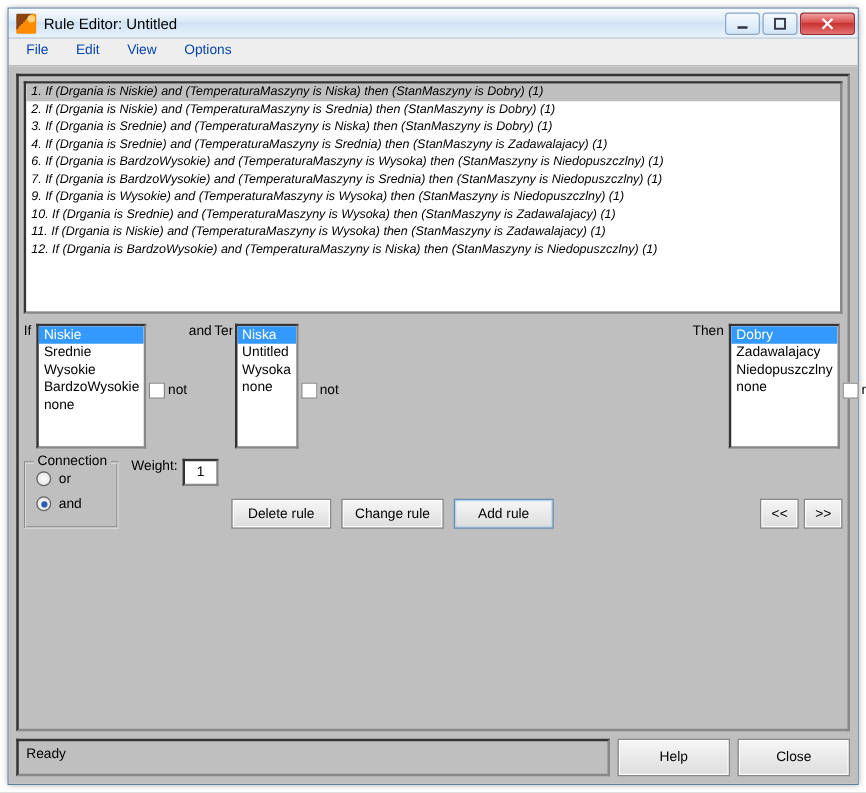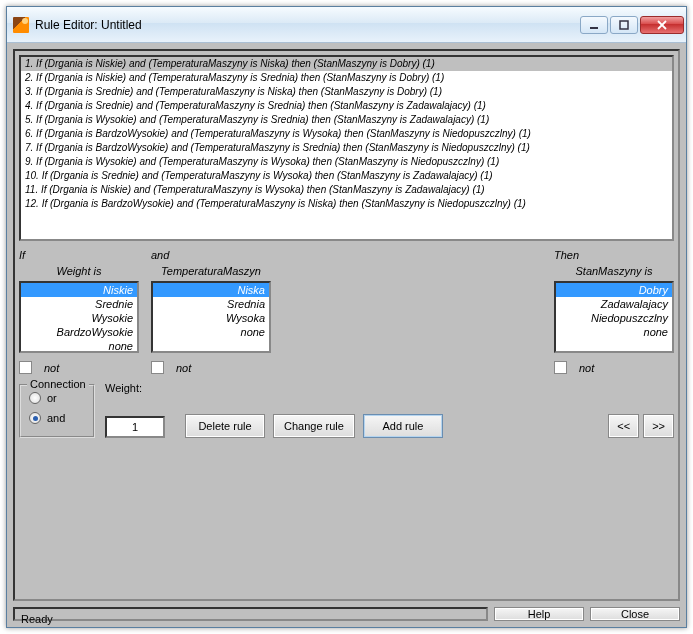--- a/index.html
+++ b/index.html
@@ -16,21 +16,21 @@
     position: absolute;
     top: 6px; left: 6px; right: 6px; bottom: 6px;
     background: #fff;
     box-shadow: 0 0 5px rgba(0,0,0,0.4);
     border: 1px solid #5a7fa0;
     display: flex;
     flex-direction: column;
   }
   
   .titlebar {
-    height: 36px;
+    height: 24px;
     background: linear-gradient(#f6fbff, #dceaf6 45%, #cfe2f3 46%, #e8f2fb);
     border-bottom: 1px solid #aabfd4;
     display: flex;
     align-items: center;
     padding: 0 2px 0 6px;
   }
   .titlebar .app-icon {
     width: 16px; height: 16px;
     background: linear-gradient(135deg, #8b4513 40%, #ff8c00 40%);
     margin-right: 6px;
@@ -121,56 +121,54 @@
   }
   .rules-list li.selected { background: #bfbfbf; }
   
   .builder {
     display: flex;
     gap: 12px;
     align-items: stretch;
   }
   .bcol {
     display: flex;
-    flex-direction: column;
+    flex-direction: row;
     gap: 2px;
     width: 120px;
-    font-style: italic;
   }
   .bcol.spacer { flex: 1; width: auto; }
   .blabel-top { height: 14px; }
   .blabel-sub {
     text-align: center;
     height: 14px;
     white-space: nowrap;
     overflow: hidden;
   }
   .listbox-wrap {
     border: 2px inset #888;
-    height: 72px;
-    background: #fff;
-    text-align: right;
+    height: 100px;
+    background: #fff;
   }
   .listbox {
     list-style: none;
     margin: 0; padding: 0;
     height: 100%;
     overflow-y: scroll;
     font-size: 11px;
   }
   .listbox li {
     padding: 0 4px;
     line-height: 14px;
     cursor: default;
   }
   .listbox li.selected { background: #3399ff; color: #fff; }
   .notrow {
     display: flex;
     align-items: center;
-    gap: 12px;
+    gap: 2px;
     padding-top: 6px;
   }
   .chk {
     width: 13px; height: 13px;
     background: #fff;
     border: 1px solid #888;
   }
   
   .controls {
     display: flex;
@@ -204,21 +202,21 @@
     display: flex; align-items: center; justify-content: center;
   }
   .radio.checked::after {
     content: "";
     width: 5px; height: 5px;
     background: #2a5fb0;
     border-radius: 50%;
   }
   .weight-col {
     display: flex;
-    flex-direction: column;
+    flex-direction: row;
     gap: 4px;
     width: 70px;
     height: 56px;
     justify-content: space-between;
   }
   .weight-input {
     width: 60px;
     height: 22px;
     border: 2px inset #888;
     background: #fff;
@@ -252,21 +250,21 @@
     margin-left: auto;
     display: flex;
     gap: 4px;
     align-items: flex-end;
   }
   
   .footer {
     display: flex;
     gap: 6px;
     align-items: stretch;
-    height: 14px;
+    height: 30px;
   }
   .status {
     flex: 1;
     border: 2px inset #888;
     padding: 4px 6px;
     background: #bfbfbf;
     font-size: 11px;
   }
   .footer .btn { min-width: 90px; height: auto; text-align: right; }
   
@@ -301,31 +299,36 @@
       </div>
       <div class="win-btn close">
         <svg width="10" height="10">
             <line x1="1" y1="1" x2="9" y2="9" stroke="#fff" stroke-width="1.8"></line>
             <line x1="9" y1="1" x2="1" y2="9" stroke="#fff" stroke-width="1.8"></line>
           </svg>
       </div>
     </div>
   </div>
 
+  <div class="menubar">
+    <div class="mi">File</div>
+    <div class="mi">Edit</div>
+    <div class="mi">View</div>
+    <div class="mi">Options</div>
+  </div>
 
   <div class="client">
     <div class="outer-panel">
 
       <div class="rules-wrap">
         <ul class="rules-list" id="rules-list">
             <li class="selected">1. If (Drgania is Niskie) and (TemperaturaMaszyny is Niska) then (StanMaszyny is Dobry) (1)</li>
             <li>2. If (Drgania is Niskie) and (TemperaturaMaszyny is Srednia) then (StanMaszyny is Dobry) (1)</li>
             <li>3. If (Drgania is Srednie) and (TemperaturaMaszyny is Niska) then (StanMaszyny is Dobry) (1)</li>
             <li>4. If (Drgania is Srednie) and (TemperaturaMaszyny is Srednia) then (StanMaszyny is Zadawalajacy) (1)</li>
-            <li>5. If (Drgania is Wysokie) and (TemperaturaMaszyny is Srednia) then (StanMaszyny is Zadawalajacy) (1)</li>
             <li>6. If (Drgania is BardzoWysokie) and (TemperaturaMaszyny is Wysoka) then (StanMaszyny is Niedopuszczlny) (1)</li>
             <li>7. If (Drgania is BardzoWysokie) and (TemperaturaMaszyny is Srednia) then (StanMaszyny is Niedopuszczlny) (1)</li>
             <li>9. If (Drgania is Wysokie) and (TemperaturaMaszyny is Wysoka) then (StanMaszyny is Niedopuszczlny) (1)</li>
             <li>10. If (Drgania is Srednie) and (TemperaturaMaszyny is Wysoka) then (StanMaszyny is Zadawalajacy) (1)</li>
             <li>11. If (Drgania is Niskie) and (TemperaturaMaszyny is Wysoka) then (StanMaszyny is Zadawalajacy) (1)</li>
             <li>12. If (Drgania is BardzoWysokie) and (TemperaturaMaszyny is Niska) then (StanMaszyny is Niedopuszczlny) (1)</li>
           </ul>
       </div>
 
       <div class="builder">
@@ -347,21 +350,21 @@
             <span>not</span>
           </div>
         </div>
 
         <div class="bcol">
           <div class="blabel-top">and</div>
           <div class="blabel-sub">TemperaturaMaszyn</div>
           <div class="listbox-wrap">
             <ul class="listbox" id="lb-input2">
                 <li class="selected">Niska</li>
-                <li>Srednia</li>
+                <li>Untitled</li>
                 <li>Wysoka</li>
                 <li>none</li>
               </ul>
           </div>
           <div class="notrow">
             <span class="chk"></span>
             <span>not</span>
           </div>
         </div>
 

